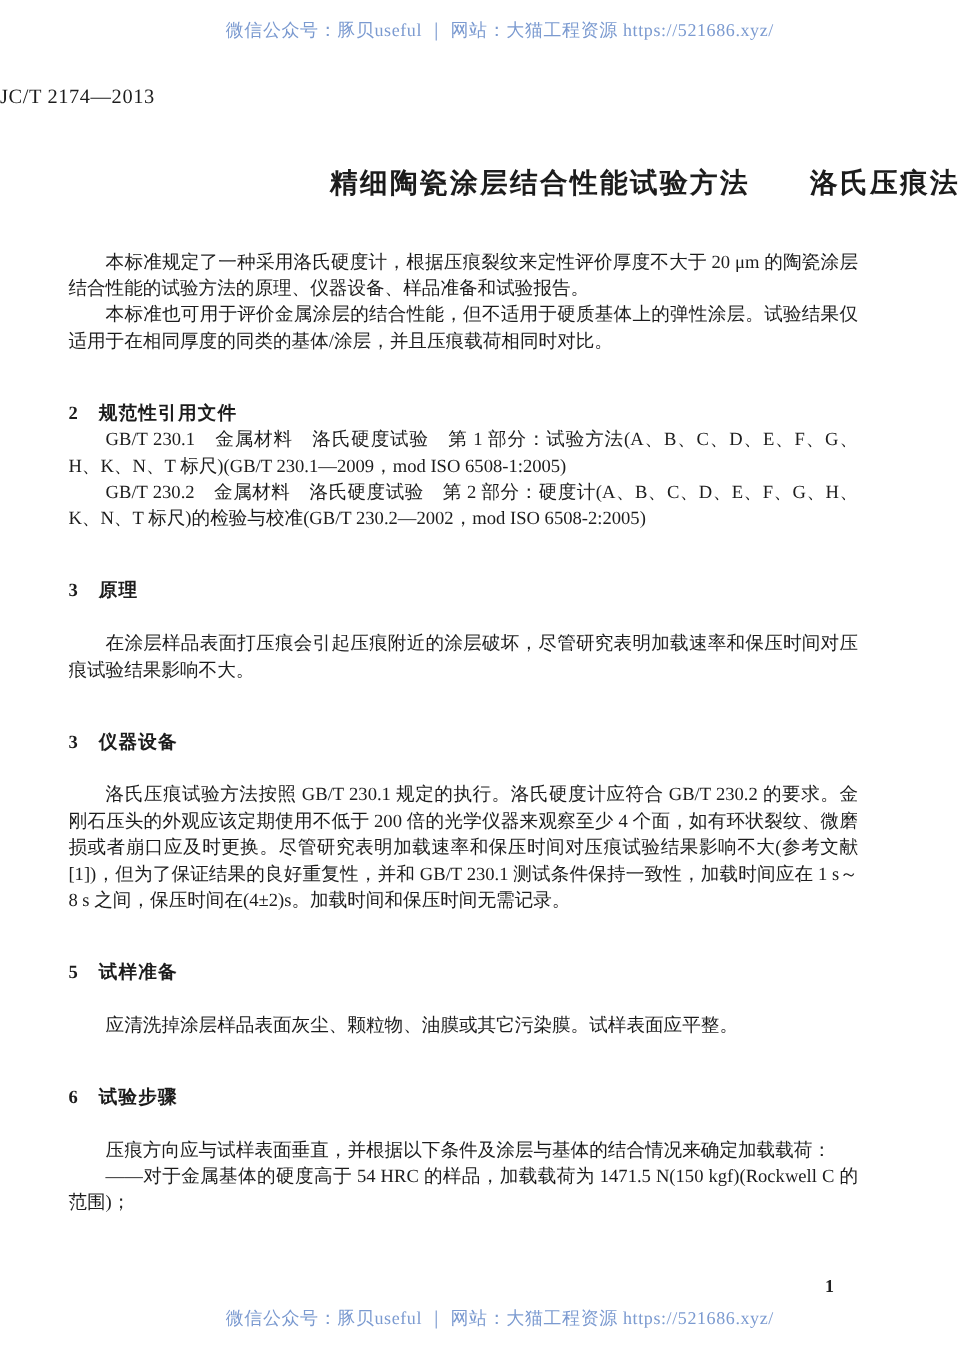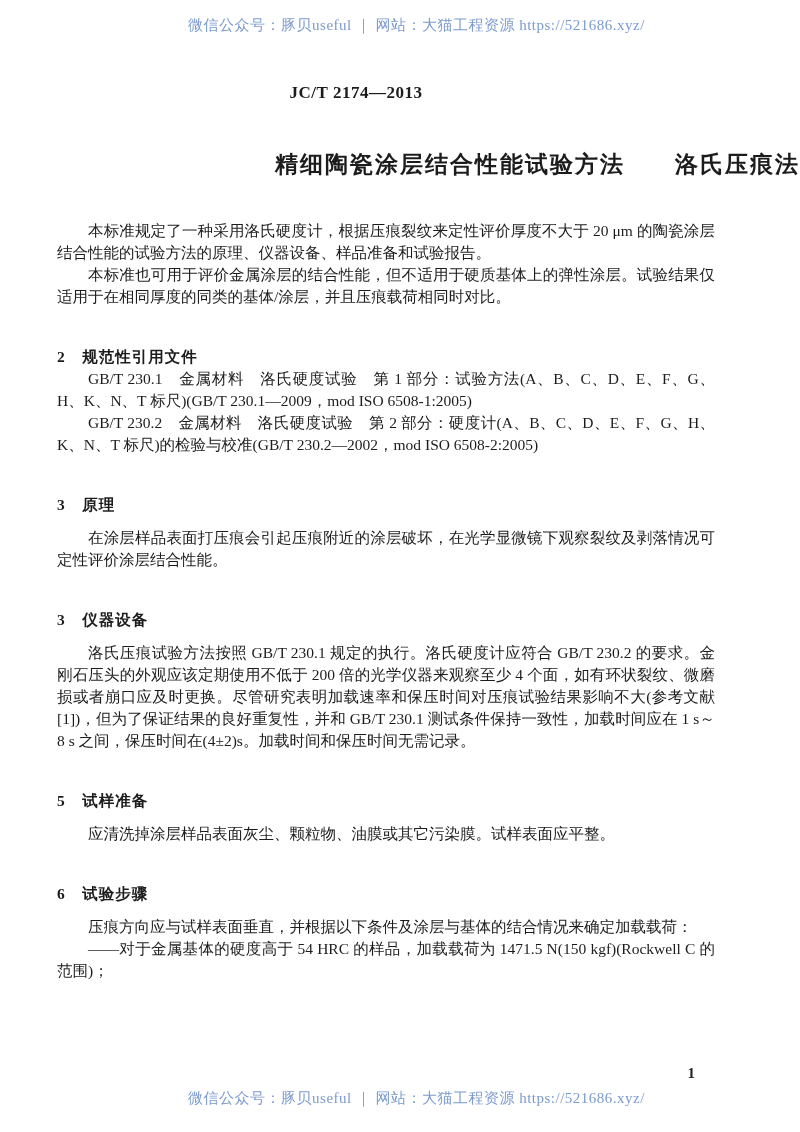--- a/index.html
+++ b/index.html
@@ -22,23 +22,23 @@
     font-family: "Liberation Serif", "DejaVu Serif", serif;
     padding-left: 33px;
   }
   .watermark-top { padding-top: 16px; }
   .watermark-bottom {
     position: absolute;
     left: 0; right: 0;
     bottom: 24px;
   }
   .doc-code {
-    text-align: center;
-    margin: 48px 88px 0 0;
-    font-weight: bold;
+    text-align: left;
+    margin: 36px 88px 0 0;
+    font-weight: normal;
     font-size: 17px;
     letter-spacing: 0.5px;
   }
   .doc-title {
     text-align: right;
     margin-top: 46px;
     font-size: 23px;
     font-weight: bold;
     letter-spacing: 2px;
   }
@@ -52,21 +52,21 @@
     font-size: 15.5px;
     font-weight: bold;
     margin-top: 38px;
     letter-spacing: 1px;
   }
   .section:first-child .section-heading { margin-top: 0; }
   .para {
     text-indent: 2em;
     margin-top: 0;
   }
-  .para.first { margin-top: 11px; }
+  .para.first { margin-top: 22px; }
   .page-number {
     position: absolute;
     right: 105px;
     bottom: 50px;
     font-size: 15px;
     font-weight: bold;
     color: #222;
   }
 </style>
 </head>
@@ -88,21 +88,21 @@
     </div>
 
     <div class="section">
       <div class="section-heading">2　规范性引用文件</div>
       <p class="para">GB/T 230.1　金属材料　洛氏硬度试验　第 1 部分：试验方法(A、B、C、D、E、F、G、H、K、N、T 标尺)(GB/T 230.1—2009，mod ISO 6508-1:2005)</p>
       <p class="para">GB/T 230.2　金属材料　洛氏硬度试验　第 2 部分：硬度计(A、B、C、D、E、F、G、H、K、N、T 标尺)的检验与校准(GB/T 230.2—2002，mod ISO 6508-2:2005)</p>
     </div>
 
     <div class="section">
       <div class="section-heading">3　原理</div>
-      <p class="para first">在涂层样品表面打压痕会引起压痕附近的涂层破坏，在光学显微镜下观察裂纹及剥落情况可定性评价涂层结合性能。</p>
+      <p class="para first">在涂层样品表面打压痕会引起压痕附近的涂层破坏，尽管研究表明加载速率和保压时间对压痕试验结果影响不大。</p>
     </div>
 
     <div class="section">
       <div class="section-heading">3　仪器设备</div>
       <p class="para first">洛氏压痕试验方法按照 GB/T 230.1 规定的执行。洛氏硬度计应符合 GB/T 230.2 的要求。金刚石压头的外观应该定期使用不低于 200 倍的光学仪器来观察至少 4 个面，如有环状裂纹、微磨损或者崩口应及时更换。尽管研究表明加载速率和保压时间对压痕试验结果影响不大(参考文献[1])，但为了保证结果的良好重复性，并和 GB/T 230.1 测试条件保持一致性，加载时间应在 1 s～8 s 之间，保压时间在(4±2)s。加载时间和保压时间无需记录。</p>
     </div>
 
     <div class="section">
       <div class="section-heading">5　试样准备</div>
       <p class="para first">应清洗掉涂层样品表面灰尘、颗粒物、油膜或其它污染膜。试样表面应平整。</p>

